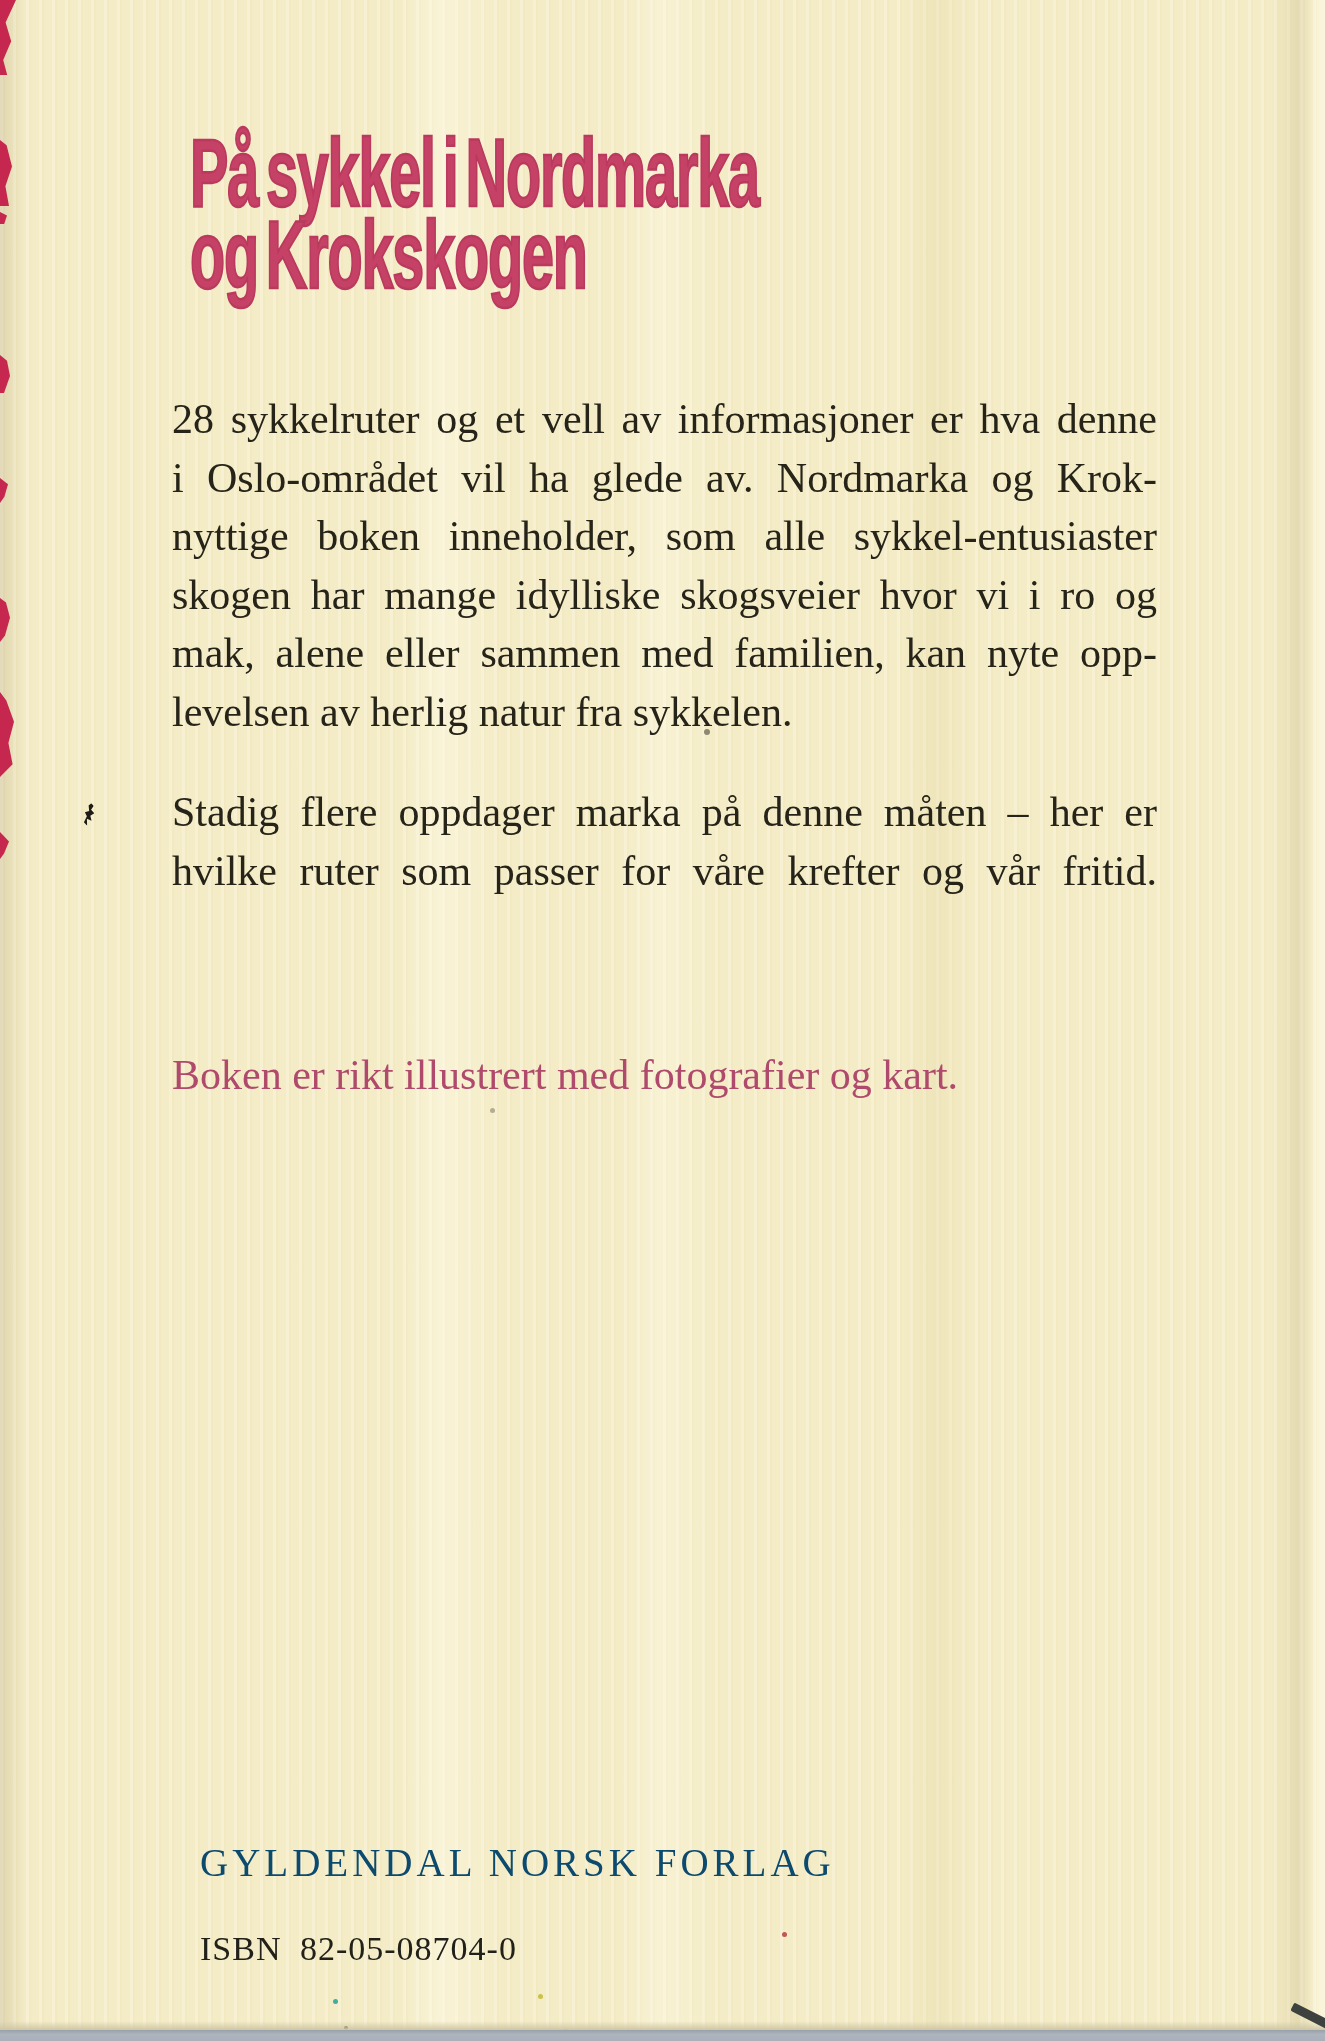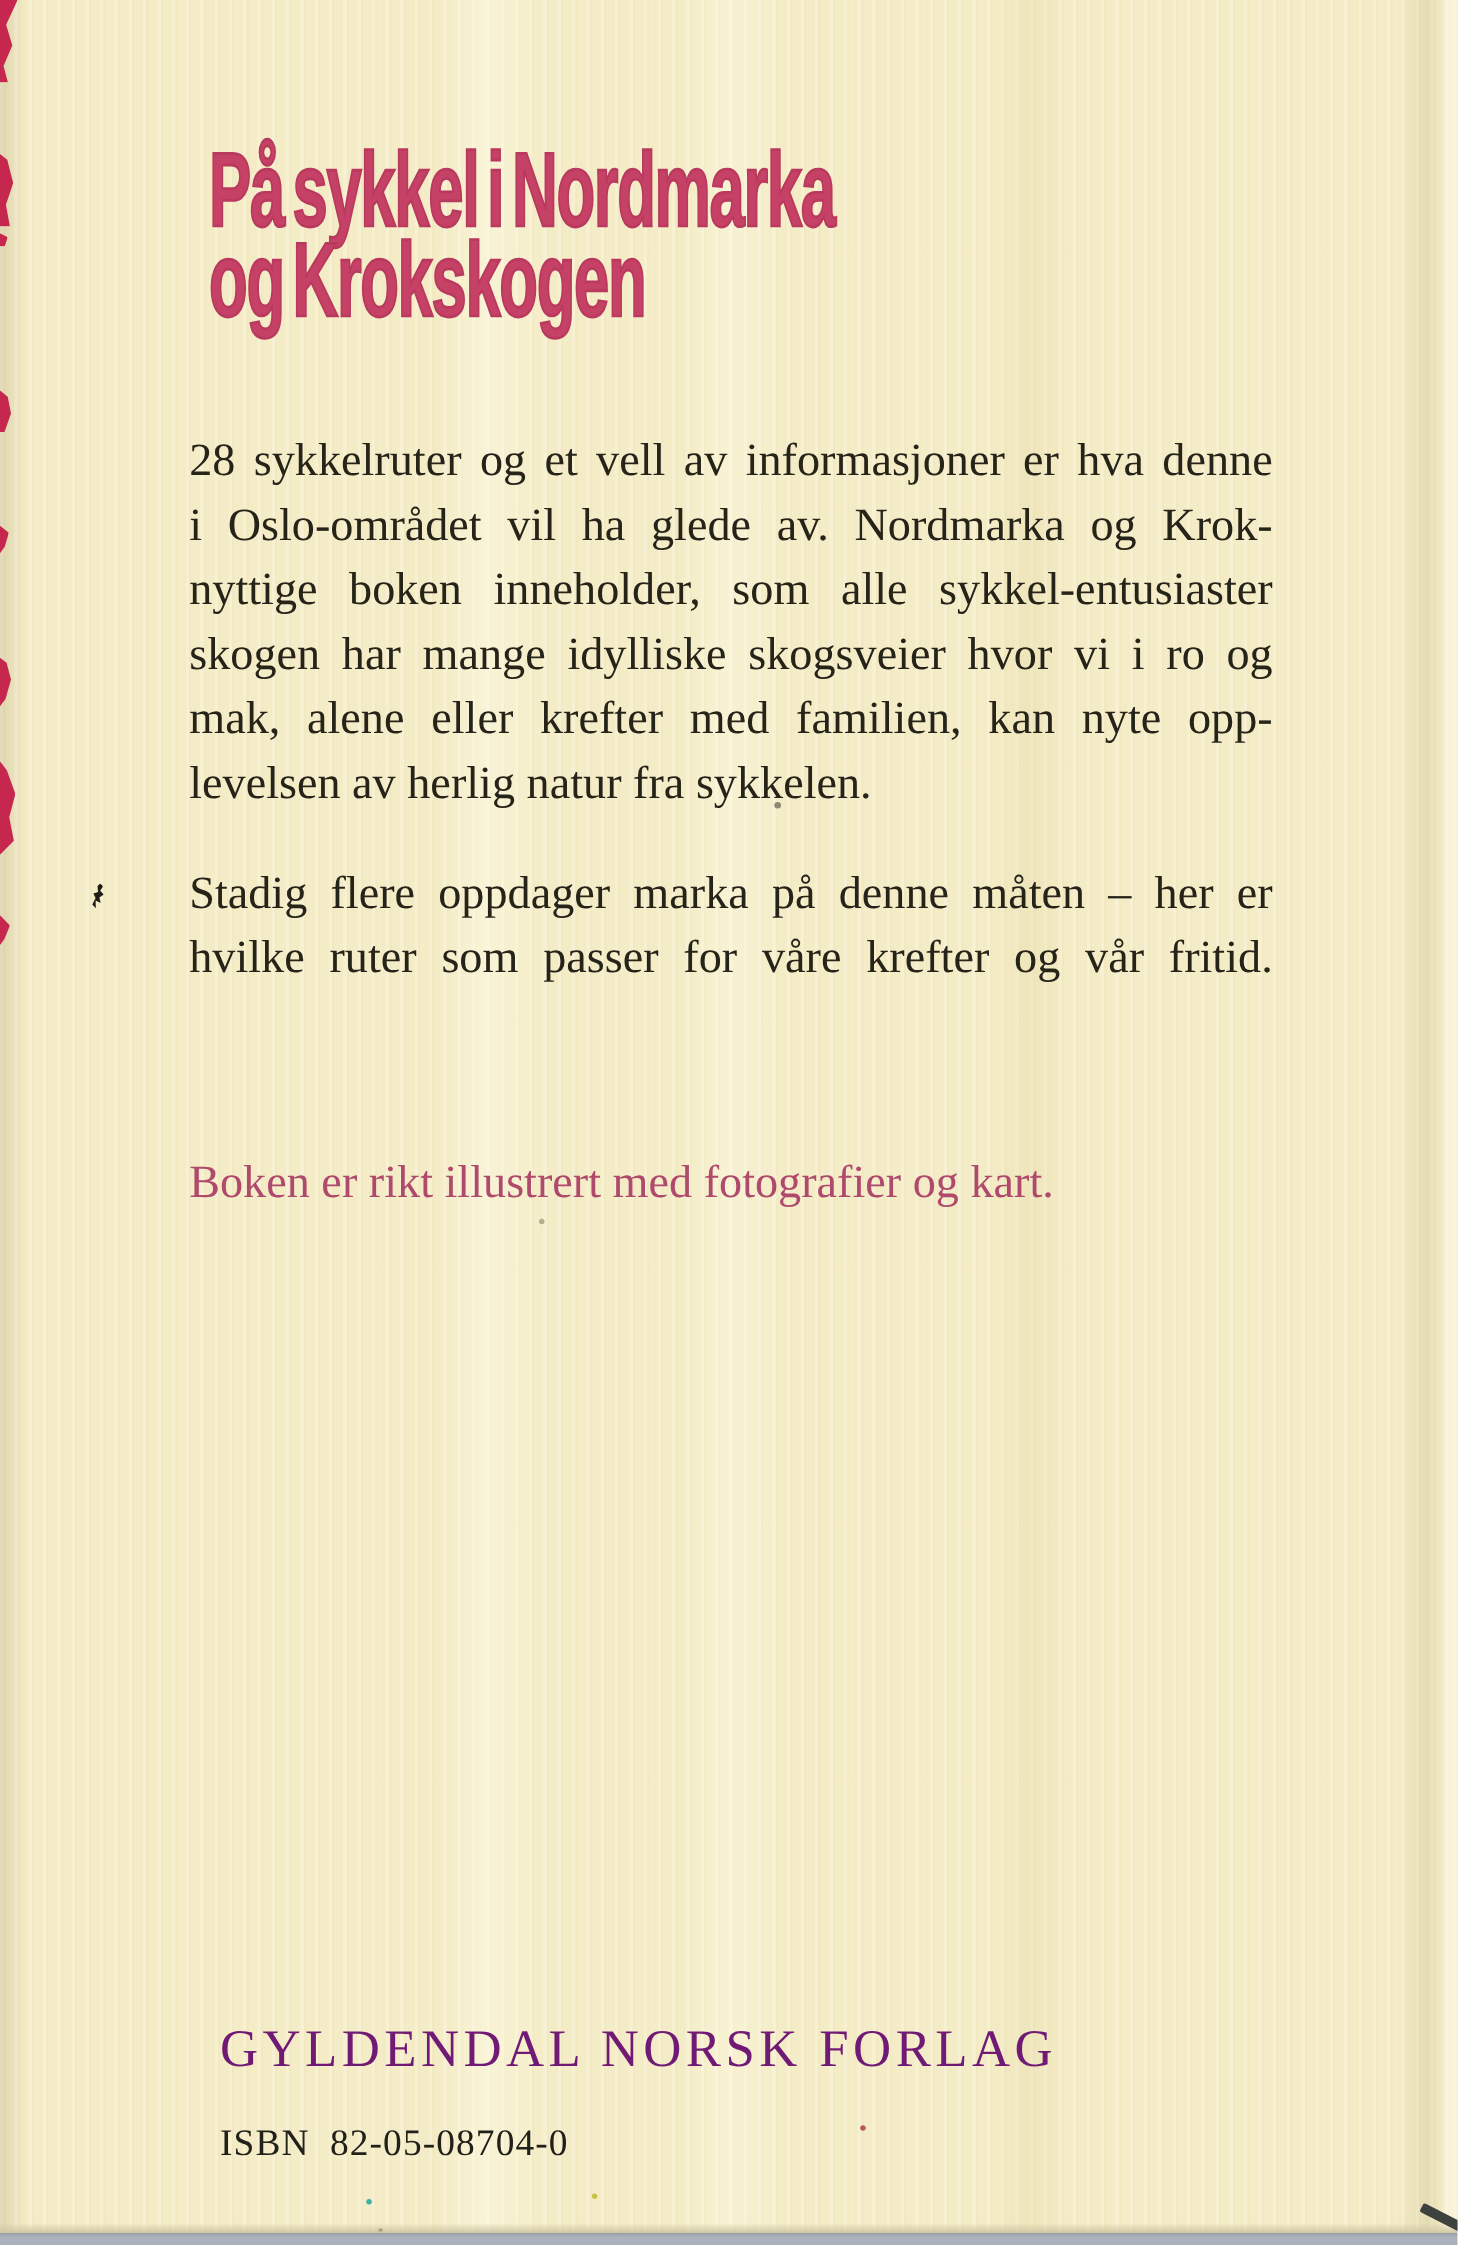--- a/index.html
+++ b/index.html
@@ -48,23 +48,23 @@
   .tline-last { text-align-last: left; }
 
   .note {
     position: absolute; left: 172px; top: 1046px; width: 1000px;
     font-size: 42px; line-height: 58.5px;
     color: #b04a6c;
   }
 
   .publisher {
     position: absolute; left: 200px; top: 1838px;
-    font-size: 48px; line-height: 50px;
+    font-size: 39px; line-height: 50px;
     letter-spacing: 4px;
-    color: #701a75;
+    color: #0c4a6e;
   }
 
   .isbn {
     position: absolute; left: 200px; top: 1929px;
     font-size: 34px; line-height: 40px;
     letter-spacing: 1px; word-spacing: 9px;
     color: #21211a;
     text-align: right;
   }
 
@@ -127,21 +127,21 @@
 <div class="title">
   <div>På sykkel i Nordmarka</div>
   <div>og Krokskogen</div>
 </div>
 
 <div class="copy para1">
     <div class="tline">28 sykkelruter og et vell av informasjoner er hva denne</div>
     <div class="tline">i Oslo-området vil ha glede av. Nordmarka og Krok-</div>
     <div class="tline">nyttige boken inneholder, som alle sykkel-entusiaster</div>
     <div class="tline">skogen har mange idylliske skogsveier hvor vi i ro og</div>
-    <div class="tline">mak, alene eller krefter med familien, kan nyte opp-</div>
+    <div class="tline">mak, alene eller sammen med familien, kan nyte opp-</div>
     <div class="tline tline-last">levelsen av herlig natur fra sykkelen.</div>
   </div>
 
 <div class="copy para2">
     <div class="tline">Stadig flere oppdager marka på denne måten – her er</div>
     <div class="tline">hvilke ruter som passer for våre krefter og vår fritid.</div>
   </div>
 
 <div class="note">Boken er rikt illustrert med fotografier og kart.</div>
 

